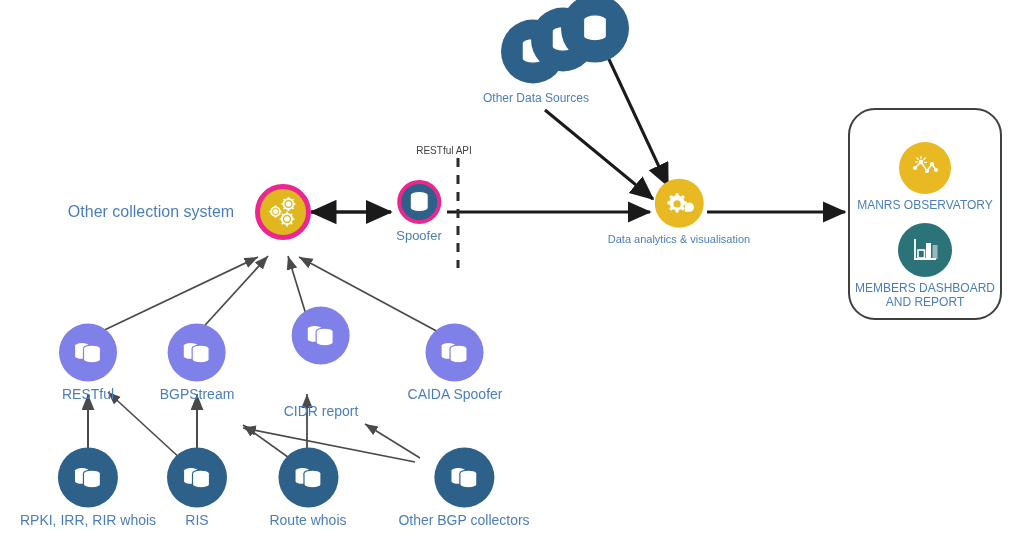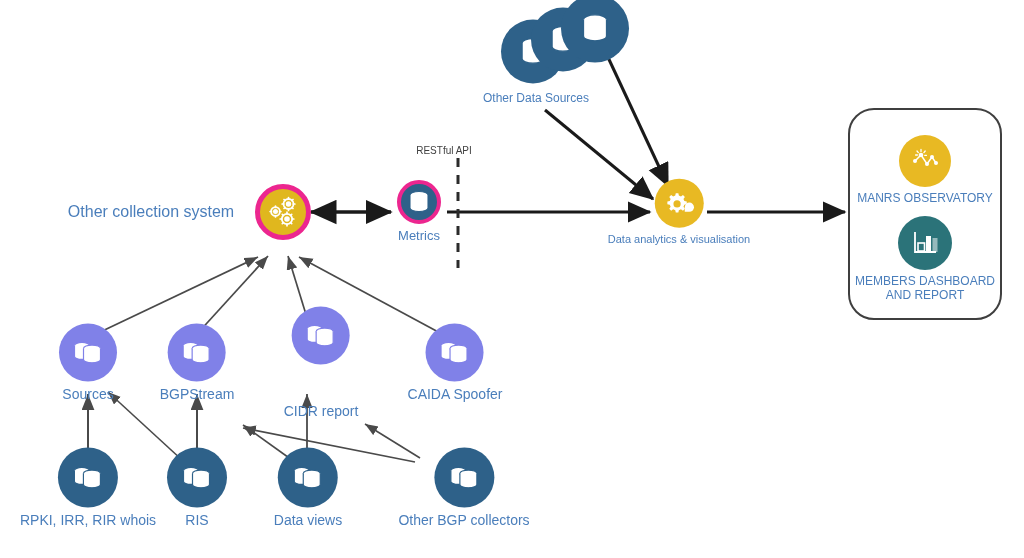--- a/index.html
+++ b/index.html
@@ -159,21 +159,21 @@
     </div>
   </div>
 
   <div class="node" style="left:419px; top:212px;">
     <div class="disc" style="width:44px;height:44px;background:#2e6189;border:4px solid #ec268f;">
       <svg width="26" height="28" viewBox="0 0 26 28" aria-hidden="true">
         <ellipse cx="13" cy="7" rx="9" ry="3.6" fill="#ffffff" stroke="#2e6189" stroke-width="1.1"></ellipse>
         <path d="M4 7 v13 a9 3.6 0 0 0 18 0 V7" fill="#ffffff" stroke="#2e6189" stroke-width="1.1"></path>
       </svg>
     </div>
-    <div class="label">Metrics</div>
+    <div class="label">Spoofer</div>
   </div>
 
   <div class="stack" style="left:566px; top:42px;">
     <div class="disc" style="left:0px; top:25px; width:64px;height:64px;background:#2e6189;">
       <svg width="32" height="34" viewBox="0 0 26 28" aria-hidden="true">
         <ellipse cx="13" cy="7" rx="9" ry="3.6" fill="#ffffff" stroke="#2e6189" stroke-width="1.1"></ellipse>
         <path d="M4 7 v13 a9 3.6 0 0 0 18 0 V7" fill="#ffffff" stroke="#2e6189" stroke-width="1.1"></path>
       </svg>
     </div>
     <div class="disc" style="left:30px; top:13px; width:64px;height:64px;background:#2e6189;">
@@ -208,21 +208,21 @@
     <div class="disc" style="width:58px;height:58px;background:#8081e8;">
       <svg width="38" height="32" viewBox="0 0 38 32" aria-hidden="true">
         <g fill="#ffffff" stroke="#8081e8" stroke-width="1.2">
           <ellipse cx="13" cy="9" rx="7.5" ry="3"></ellipse>
           <path d="M5.5 9 v11 a7.5 3 0 0 0 15 0 V9"></path>
           <ellipse cx="23" cy="12" rx="8.5" ry="3.4"></ellipse>
           <path d="M14.5 12 v11 a8.5 3.4 0 0 0 17 0 V12"></path>
         </g>
       </svg>
     </div>
-    <div class="label mid">Sources</div>
+    <div class="label mid">RESTful</div>
   </div>
 
   <div class="node" style="left:197px; top:363px;">
     <div class="disc" style="width:58px;height:58px;background:#8081e8;">
       <svg width="38" height="32" viewBox="0 0 38 32" aria-hidden="true">
         <g fill="#ffffff" stroke="#8081e8" stroke-width="1.2">
           <ellipse cx="13" cy="9" rx="7.5" ry="3"></ellipse>
           <path d="M5.5 9 v11 a7.5 3 0 0 0 15 0 V9"></path>
           <ellipse cx="23" cy="12" rx="8.5" ry="3.4"></ellipse>
           <path d="M14.5 12 v11 a8.5 3.4 0 0 0 17 0 V12"></path>
@@ -292,38 +292,38 @@
     <div class="disc" style="width:60px;height:60px;background:#2e6189;">
       <svg width="38" height="32" viewBox="0 0 38 32" aria-hidden="true">
         <g fill="#ffffff" stroke="#2e6189" stroke-width="1.2">
           <ellipse cx="13" cy="9" rx="7.5" ry="3"></ellipse>
           <path d="M5.5 9 v11 a7.5 3 0 0 0 15 0 V9"></path>
           <ellipse cx="23" cy="12" rx="8.5" ry="3.4"></ellipse>
           <path d="M14.5 12 v11 a8.5 3.4 0 0 0 17 0 V12"></path>
         </g>
       </svg>
     </div>
-    <div class="label mid">Data views</div>
+    <div class="label mid">Route whois</div>
   </div>
 
   <div class="node" style="left:440px; top:488px;margin-left:24px;">
     <div class="disc" style="width:60px;height:60px;background:#2e6189;">
       <svg width="38" height="32" viewBox="0 0 38 32" aria-hidden="true">
         <g fill="#ffffff" stroke="#2e6189" stroke-width="1.2">
           <ellipse cx="13" cy="9" rx="7.5" ry="3"></ellipse>
           <path d="M5.5 9 v11 a7.5 3 0 0 0 15 0 V9"></path>
           <ellipse cx="23" cy="12" rx="8.5" ry="3.4"></ellipse>
           <path d="M14.5 12 v11 a8.5 3.4 0 0 0 17 0 V12"></path>
         </g>
       </svg>
     </div>
     <div class="label mid">Other BGP collectors</div>
   </div>
 
-  <div class="panel" style="left:848px; top:108px; width:154px; height:212px; padding-top:21px;">
+  <div class="panel" style="left:848px; top:108px; width:154px; height:212px; padding-top:28px;border-radius:27px;">
 
     <div class="node" style="position:relative; left:auto; top:auto; transform:none; margin-top:4px;">
       <div class="disc" style="width:52px;height:52px;background:#e8b923;">
         <svg width="34" height="34" viewBox="0 0 34 34" aria-hidden="true">
           <g stroke="#ffffff" stroke-width="1.5" fill="none">
             <path d="M7 17 L13 11 L19 20 L24 13 L28 19"></path>
           </g>
           <g fill="#ffffff">
             <circle cx="7" cy="17" r="2"></circle>
             <circle cx="13" cy="11" r="2.3"></circle>

